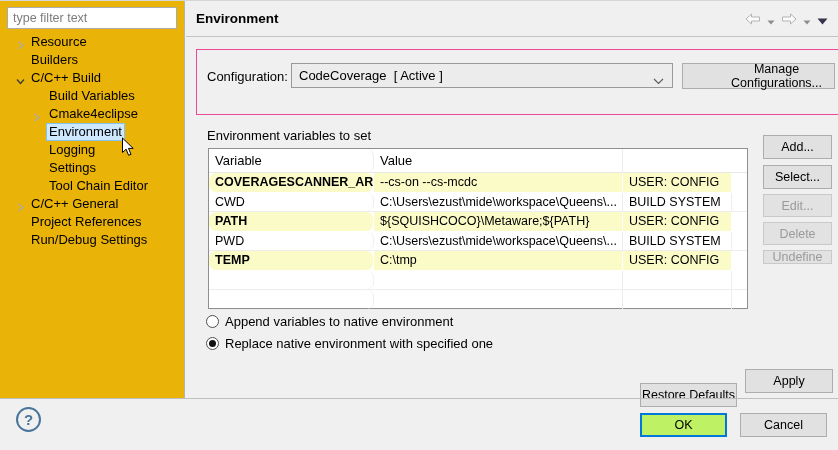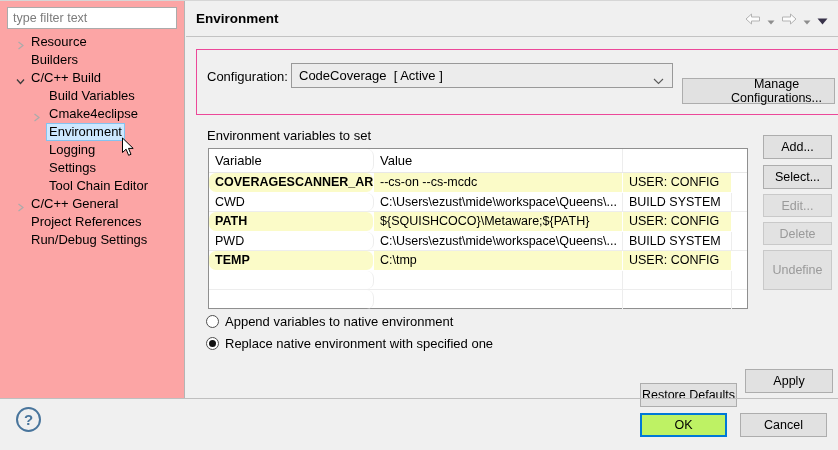--- a/index.html
+++ b/index.html
@@ -4,21 +4,21 @@
 <style>
   * { margin:0; padding:0; box-sizing:border-box; }
   html,body { background:#fff; }
   .dialog {
     position:relative; width:838px; height:450px;
     background:#f0f0f0; overflow:hidden;
     font-family:"Liberation Sans", sans-serif; font-size:13px; color:#000;
     border-top:1px solid #d6d6d6;
   }
   
-  .sidebar { position:absolute; left:0; top:0; width:185px; height:397px; background:#fca5a5; border-right:1px solid #b4b4b4; }
+  .sidebar { position:absolute; left:0; top:0; width:185px; height:397px; background:#eab308; border-right:1px solid #b4b4b4; }
   .filter-input {
     position:absolute; left:7px; top:6px; width:170px; height:22px;
     border:1px solid #ababab; background:#fff; padding:0 5px;
     font-family:"Liberation Sans", sans-serif; font-size:12.5px; color:#3c3c3c;
   }
   .filter-input::placeholder { color:#7c7c7c; opacity:1; }
   .tree { position:absolute; left:0; top:32px; width:185px; }
   .titem { position:relative; height:18px; line-height:18px; white-space:nowrap; cursor:default; }
   .titem .chev { position:absolute; top:4px; width:10px; height:10px; display:inline-block; }
   .lvl0 { padding-left:31px; } .lvl0 .chev { left:16px; }
@@ -32,21 +32,21 @@
   .nav-icons { position:absolute; right:10px; top:12px; display:flex; align-items:center; gap:6px; }
   
   .cfg-box { position:absolute; left:10px; top:48px; width:751px; height:66px; border:1px solid #ec4899; }
   .cfg-label { position:absolute; left:10px; top:19px; }
   .combo {
     position:absolute; left:94px; top:13px; width:382px; height:25px;
     background:#ececec; border:1px solid #999; display:flex; align-items:center;
     padding:0 24px 0 7px; white-space:pre; overflow:hidden;
   }
   .combo .cchev { position:absolute; right:8px; top:9px; }
-  .manage-btn { position:absolute; left:485px; top:28px; width:153px; height:26px;padding-left:36px; }
+  .manage-btn { position:absolute; left:485px; top:13px; width:153px; height:26px;padding-left:36px; }
   
   .btn {
     background:#e1e1e1; border:1px solid #adadad; color:#000;
     font-family:"Liberation Sans", sans-serif; font-size:12.5px; text-align:center;
     display:flex; align-items:center; justify-content:center; cursor:default;
   }
   .btn.disabled { background:#e2e2e2; border-color:#c9c9c9; color:#9a9a9a; }
   .btn.default-focus { border:2px solid #0078d7; background:#bef264; }
   
   .env-caption { position:absolute; left:21px; top:127px; }
@@ -223,21 +223,21 @@
           <span class="cell c2"></span>
           <span class="cell c3"></span>
           <span class="cell c4"></span>
       </div>
     </div>
 
     <div class="btn side-btn" style="top:134px;">Add...</div>
     <div class="btn side-btn" style="top:164px;">Select...</div>
     <div class="btn side-btn disabled" style="top:193px; height:23px;">Edit...</div>
     <div class="btn side-btn disabled" style="top:221px; height:23px;">Delete</div>
-    <div class="btn side-btn disabled" style="top:249px; height:40px;">Undefine</div>
+    <div class="btn side-btn disabled" style="top:249px; height:14px;">Undefine</div>
 
     <div class="radio-row" style="top:312px;">
       <span class="radio"></span>
       <span>Append variables to native environment</span>
     </div>
     <div class="radio-row" style="top:334px;">
       <span class="radio checked"></span>
       <span>Replace native environment with specified one</span>
     </div>
   </div>

